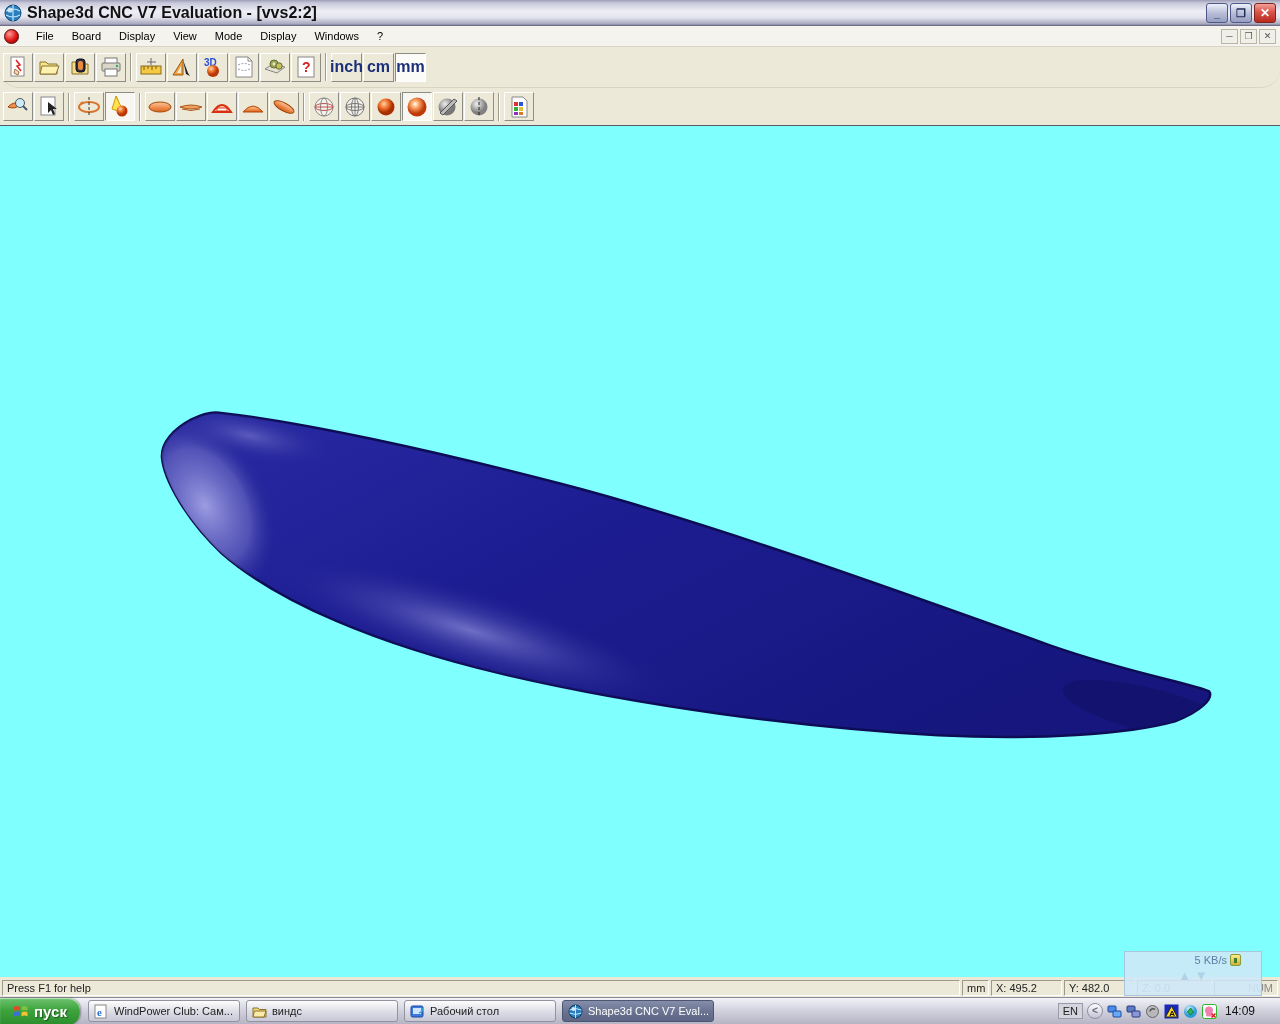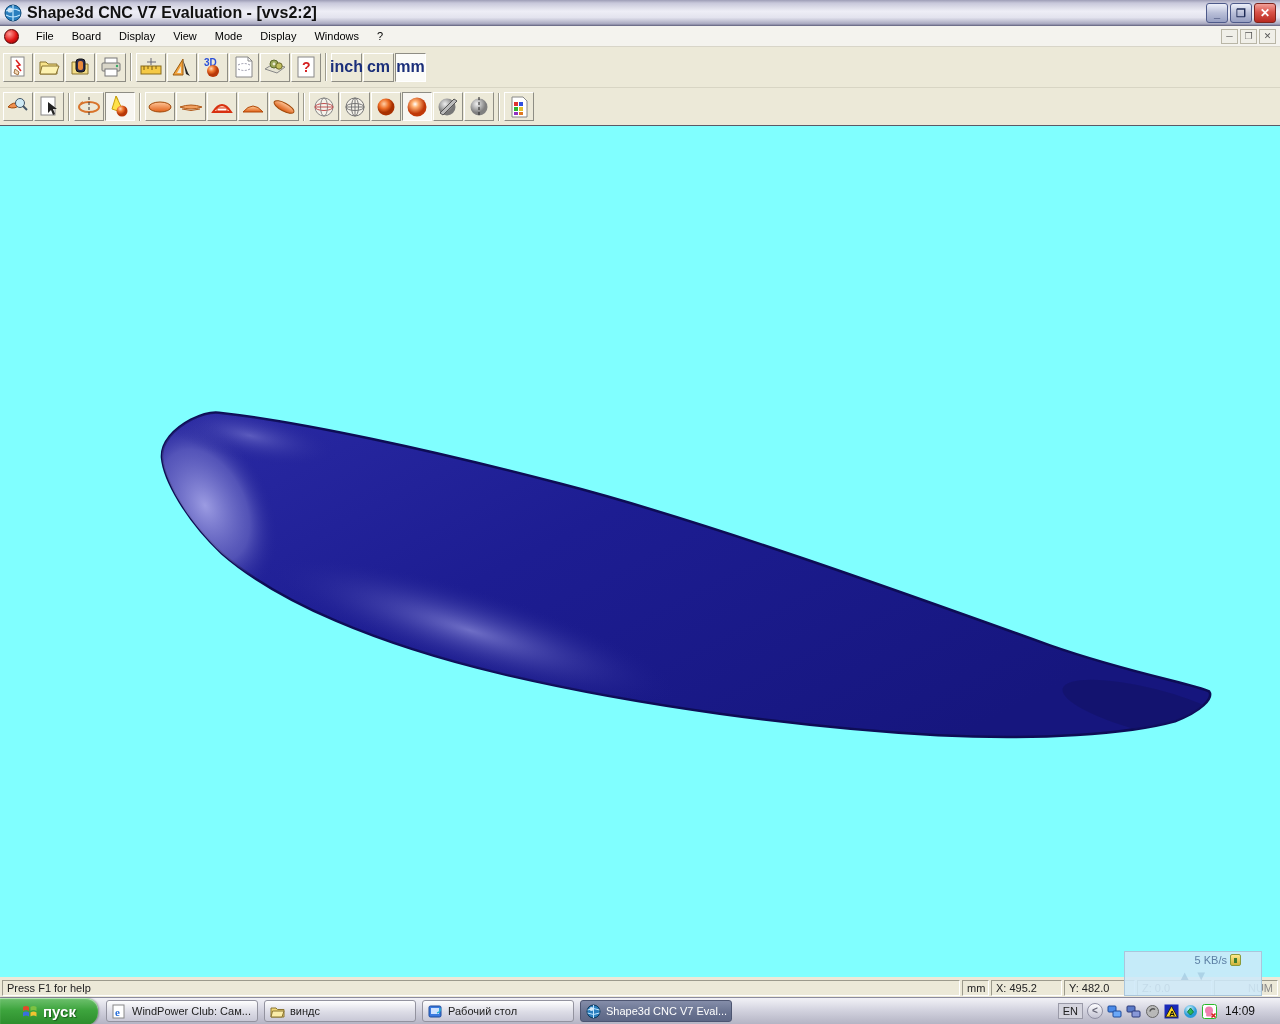--- a/index.html
+++ b/index.html
@@ -32,21 +32,21 @@
     background:radial-gradient(circle at 35% 30%, #ff9a94, #e01515 55%, #7d0505); margin-right:8px; border:1px solid #550000;}
   .menu-item { padding:3px 9px; color:#000; }
   .menubar .spacer { flex:1; }
   .mdibtn { width:17px; height:15px; border:1px solid #b9b6a6; background:#f0efe8; color:#555;
     font-size:9px; line-height:13px; text-align:center; margin-left:2px; }
 
   
   .toolbar {
     position:absolute; left:0; right:0; background:#ece9d8; display:flex; align-items:center; padding-left:3px;
   }
-  .tb1 { top:47px; height:41px; border-bottom:1px solid #d8d5c4; }
+  .tb1 { top:47px; height:41px; border-bottom:1px solid #d8d5c4;border-radius:19px; }
   .tb2 { top:88px; height:37px; }
   .tbtn {
     width:30px; height:29px; margin-right:1px; background:#ece9d8;
     border:1px solid; border-color:#fff #8e8d84 #8e8d84 #fff;
     display:flex; align-items:center; justify-content:center; position:relative;
   }
   .tbtn.pressed { border-color:#8e8d84 #fff #fff #8e8d84; background:#f7f6f1; }
   .tbsep { width:2px; height:28px; margin:0 4px 0 3px; border-left:1px solid #9d9b8d; border-right:1px solid #fff; }
   .unitbtn { width:31px; height:29px; margin-right:1px; background:#ece9d8;
     border:1px solid; border-color:#fff #8e8d84 #8e8d84 #fff;
@@ -85,21 +85,21 @@
   .net-ico:after { content:""; position:absolute; left:3px; top:3px; width:3px; height:5px; background:#3f7d2e; }
   .net-ghost { display:flex; justify-content:center; gap:14px; margin-top:2px; opacity:0.35; color:#7fa8c8; font-size:13px; }
 
   
   .taskbar {
     position:absolute; left:0; right:0; bottom:0; height:27px;
     background:linear-gradient(#f2f2f7 0%, #d4d4e0 45%, #b4b4c4 100%);
     border-top:1px solid #8b8b9e; display:flex; align-items:center;
   }
   .startbtn {
-    width:98px; height:27px; border-radius:0 12px 12px 0; margin-right:8px;
+    width:80px; height:27px; border-radius:0 12px 12px 0; margin-right:8px;
     background:linear-gradient(#6fc26f 0%, #3da43d 45%, #2c8c2c 100%);
     box-shadow:inset 0 1px 1px #b9e8b9, 1px 0 2px rgba(0,0,0,.35);
     display:flex; align-items:center; justify-content:center; gap:5px;
     color:#fff; font-weight:bold; font-size:15px; text-shadow:1px 1px 1px #1c5c1c;
   }
   .taskbtn {
     width:152px; height:22px; margin-right:6px; border-radius:3px;
     background:linear-gradient(#fefefe, #dcdce6 55%, #c8c8d6);
     border:1px solid #93939f; display:flex; align-items:center; gap:5px; padding:0 5px;
     color:#222; white-space:nowrap; overflow:hidden;

